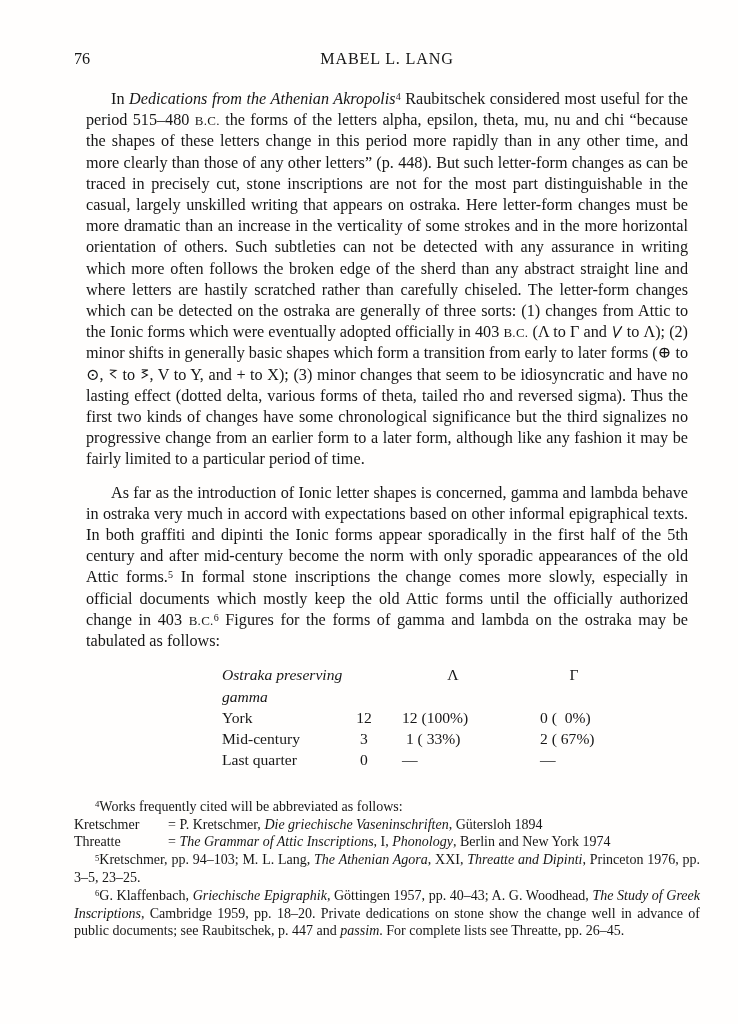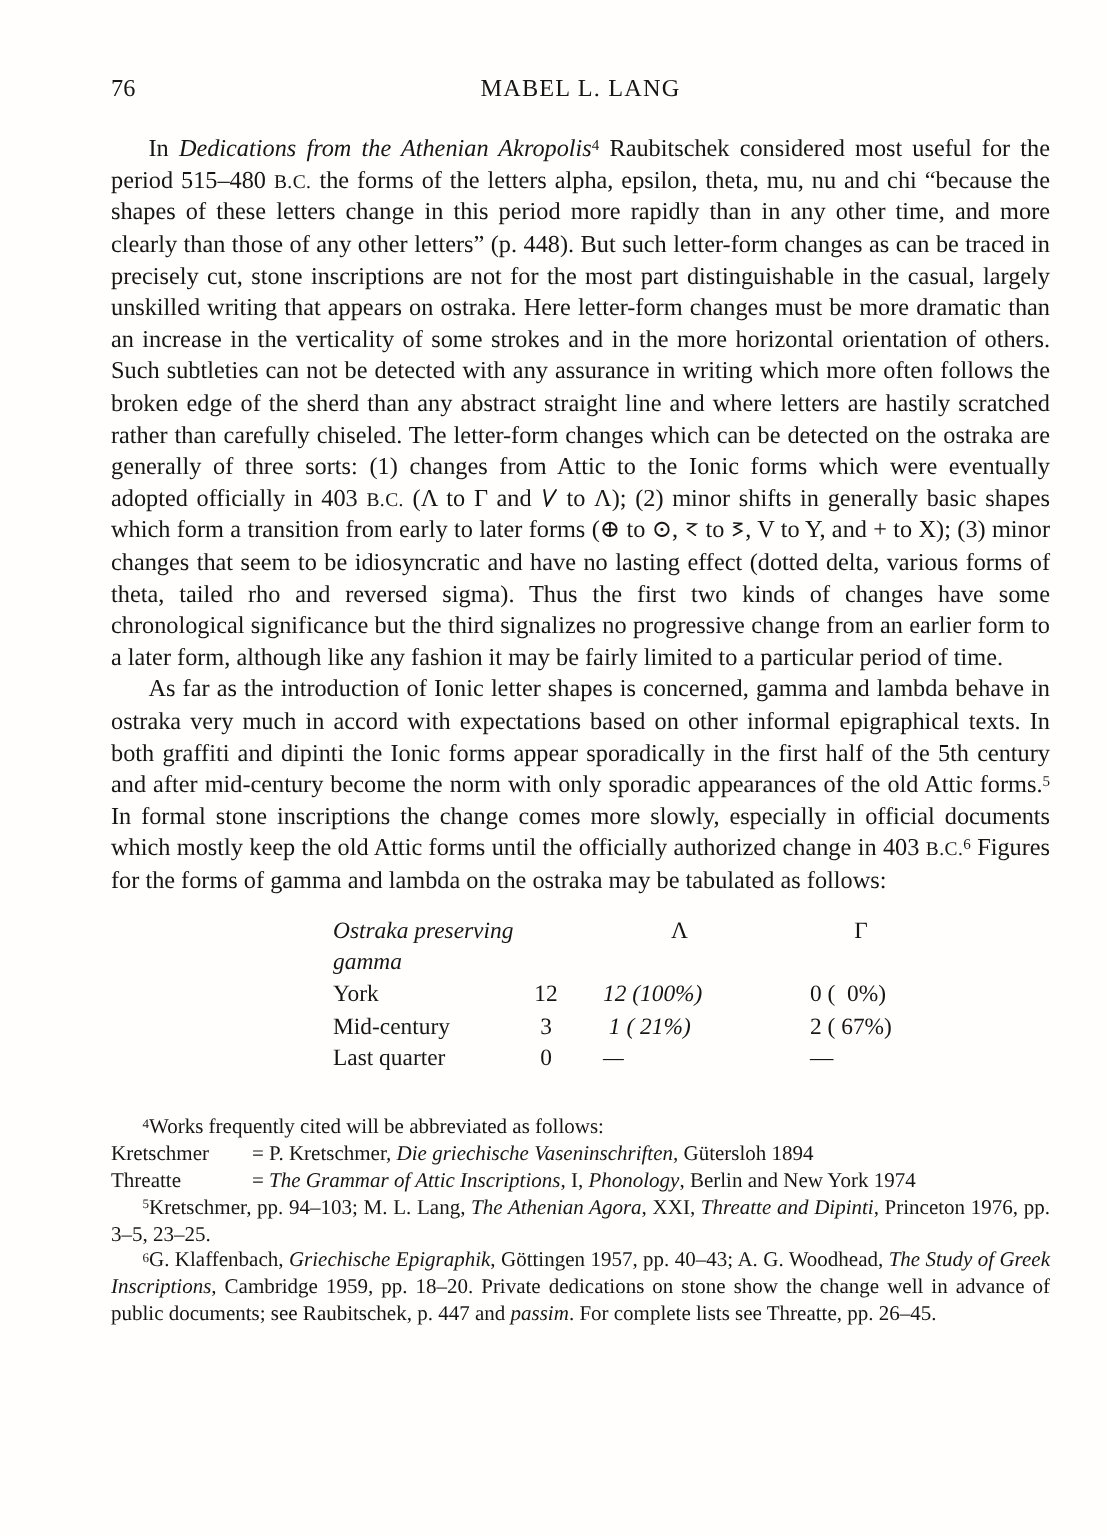--- a/index.html
+++ b/index.html
@@ -9,39 +9,39 @@
     -webkit-font-smoothing:antialiased;
   }
   .page { position:relative; width:738px; height:1024px; background:#fffefd; }
   .content { position:absolute; left:74px; top:50px; width:626px; }
 
   .pagehead { position:relative; height:20px; font-size:16.2px; }
   .pageno { position:absolute; left:0; top:0; }
   .runtitle { text-align:center; letter-spacing:0.8px; }
 
   .bodytext { margin-top:19px; }
-  p.body { margin:0; text-align:justify; text-indent:25px; font-size:16.2px; line-height:21.2px; }
+  p.body { margin:12px; text-align:justify; text-indent:25px; font-size:16.2px; line-height:21.2px; }
 
   .it { font-style:italic; }
   .sup { font-size:0.62em; position:relative; top:-0.42em; line-height:0; }
   .sc { font-size:0.8em; letter-spacing:0.3px; }
 
   .glyph { display:inline-block; width:0.6em; height:0.72em; vertical-align:-0.03em; }
   .glyph svg { display:block; width:100%; height:100%; }
   .glyph.wide { width:0.72em; }
 
   .gtable {
     margin:12px 0 0 148px; font-size:15.6px; line-height:21.3px;
     display:grid; grid-template-columns:118px 48px 130px 112px;
   }
   .gtable .h1 { grid-column:1 / span 2; font-style:italic; }
   .gtable .hL, .gtable .hG { text-align:center; }
   .gtable .lbl { }
   .gtable .cnt { text-align:center; }
-  .gtable .val { white-space:pre; padding-left:14px;font-style:italic; }
+  .gtable .val { white-space:pre; padding-left:14px; }
   .gtable .val2 { white-space:pre; padding-left:22px; }
 
   .footnotes { margin-top:27px; font-size:14px; line-height:17.8px; }
   .fnp { margin:0; text-align:justify; }
   .fnp.ind { text-indent:21px; }
   .fnlist { margin:0; }
   .fnrow { display:grid; grid-template-columns:94px 1fr; }
   .fnrow .abbr { }
 </style>
 </head>
@@ -71,21 +71,21 @@
       <div class="hL">Λ</div>
       <div class="hG">Γ</div>
 
       <div class="lbl">York</div>
       <div class="cnt">12</div>
       <div class="val">12 (100%)</div>
       <div class="val2">0 (  0%)</div>
 
       <div class="lbl">Mid-century</div>
       <div class="cnt">3</div>
-      <div class="val"> 1 ( 21%)</div>
+      <div class="val"> 1 ( 33%)</div>
       <div class="val2">2 ( 67%)</div>
 
       <div class="lbl">Last quarter</div>
       <div class="cnt">0</div>
       <div class="val">—</div>
       <div class="val2">—</div>
     </div>
 
     <div class="footnotes">
       <p class="fnp ind"><span class="sup">4</span><span>Works frequently cited will be abbreviated as follows:</span></p>

